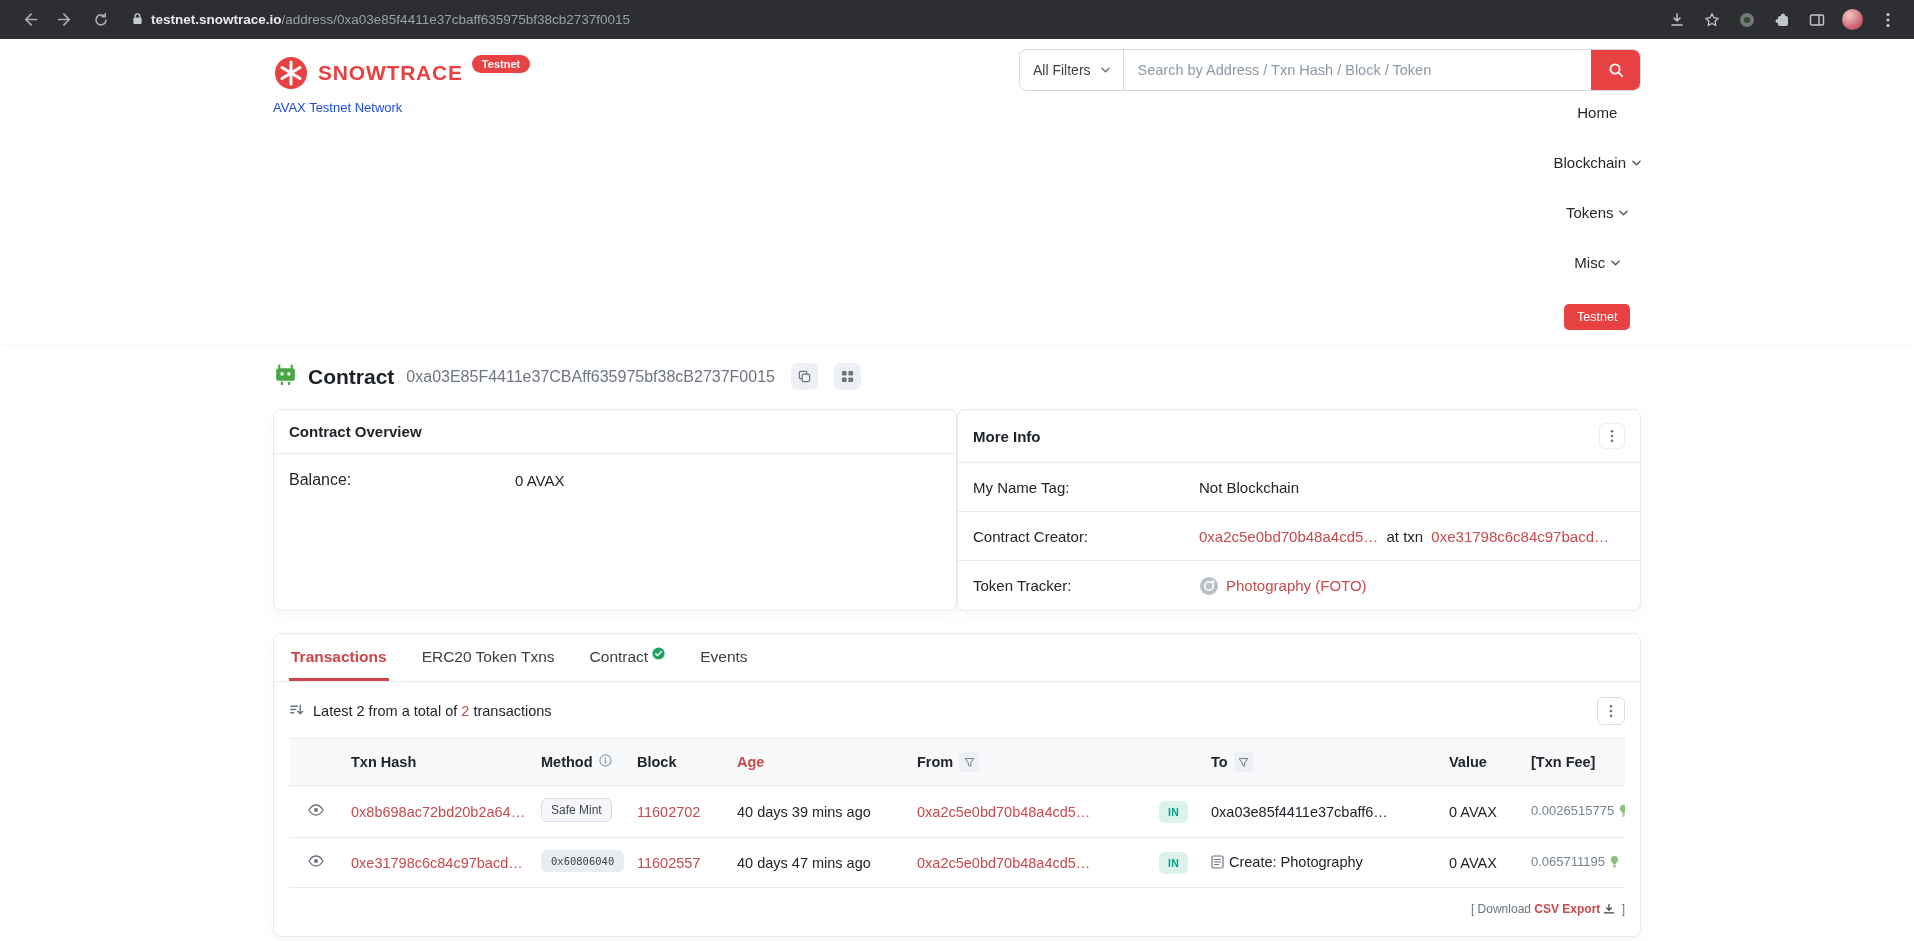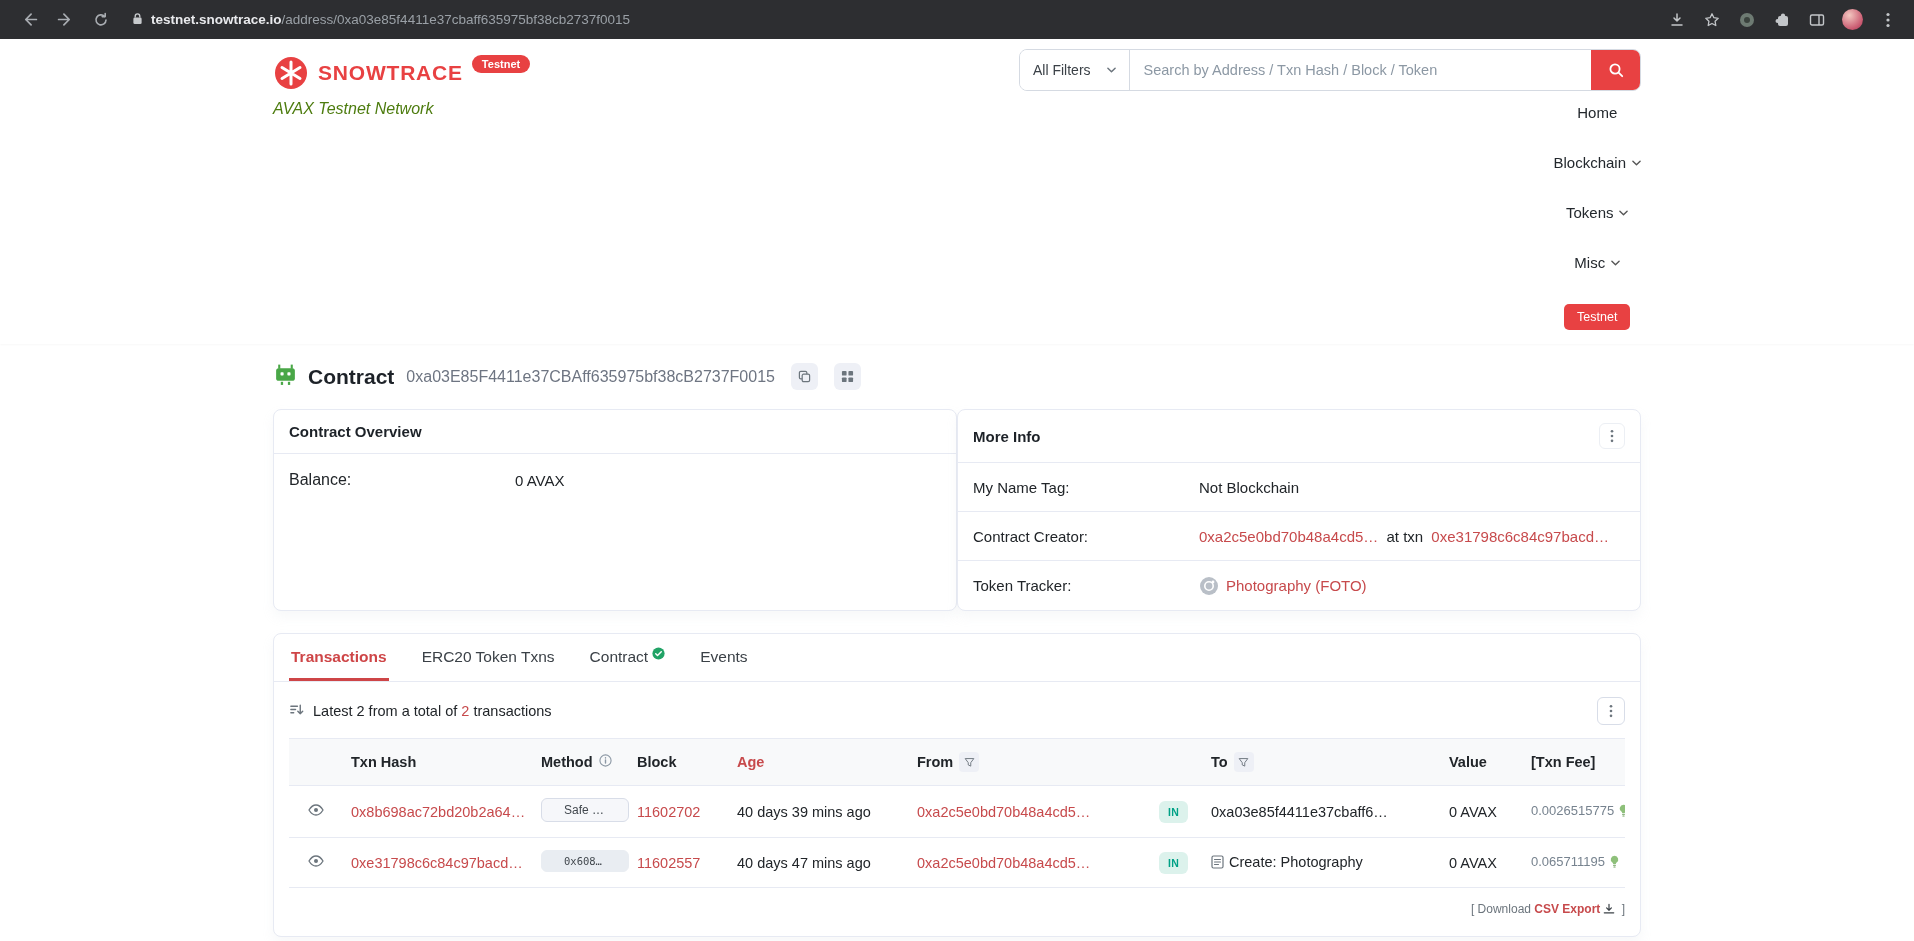--- a/index.html
+++ b/index.html
@@ -36,26 +36,26 @@
   .container { width:1368px; margin:0 auto; }
 
   
   .site-header { background:#fff; padding:10px 0 14px; box-shadow:0 1px 2px rgba(0,0,0,0.03); }
   .header-inner { display:flex; justify-content:space-between; }
   .logo-row { display:flex; align-items:center; gap:9px; margin-top:6px; }
   .logo-mark { width:36px; height:36px; }
   .logo-text { color:var(--accent); font-size:21px; font-weight:700; letter-spacing:0.8px; }
   .logo-badge { background:var(--accent); color:#fff; font-size:11px; font-weight:700;
     padding:3px 10px; border-radius:10px; position:relative; top:-9px; }
-  .network-label { font-size:16px; color:#4d7c0f; margin-top:9px;font-style:italic; }
+  .network-label { font-size:13px; color:#1d4ed8; margin-top:9px; }
 
   .header-right { display:flex; flex-direction:column; align-items:flex-end; }
   .search-bar { display:flex; width:622px; height:42px; border:1px solid #d5dae2;
     border-radius:8px; overflow:hidden; background:#fff; }
-  .search-select { display:flex; align-items:center; gap:16px; padding:0 13px;
+  .search-select { display:flex; align-items:center; gap:10px; padding:0 13px;
     border-right:1px solid #d5dae2; font-size:14px; color:#3b4147; cursor:pointer; background:#fff; white-space:nowrap; }
   .search-input { flex:1; border:none; outline:none; font-size:14.5px; padding:0 14px;
     color:#212529; font-family:"Liberation Sans", sans-serif; }
   .search-input::placeholder { color:#8c98a4; }
   .search-btn { width:49px; background:var(--accent); border:none; display:flex;
     align-items:center; justify-content:center; cursor:pointer; }
 
   .main-nav { display:flex; align-items:center; gap:33px; margin-top:13px;flex-direction:column; }
   .nav-item { display:flex; align-items:center; gap:6px; font-size:15px; color:#23282d; cursor:pointer; }
   .testnet-pill { background:var(--accent); color:#fff; font-size:12.5px; font-weight:500;
@@ -109,21 +109,21 @@
     color:#212529; white-space:nowrap; overflow:hidden; }
   .col-eye { width:54px; } .col-hash { width:190px; } .col-method { width:96px; }
   .col-block { width:100px; } .col-age { width:180px; } .col-from { width:242px; }
   .col-dir { width:52px; } .col-to { width:238px; } .col-value { width:82px; }
   .td-eye { text-align:center; }
   .eye-btn { background:none; border:none; cursor:pointer; padding:2px; }
   .age-header { color:var(--link); cursor:pointer; }
   .filter-btn { width:20px; height:20px; background:#eef0f6; border:none; border-radius:4px;
     display:flex; align-items:center; justify-content:center; cursor:pointer; }
   .method-badge { display:inline-block; background:#f6f7fa; border:1px solid #d8dde8;
-    color:#41474d; font-size:12px; border-radius:6px; padding:4px 22px; max-width:88px;
+    color:#41474d; font-size:12px; border-radius:6px; padding:4px 9px; max-width:88px;
     overflow:hidden; text-overflow:ellipsis; white-space:nowrap; text-align:center; }
   .method-badge.mono { font-family:"DejaVu Sans Mono", monospace; font-size:10.5px;
     background:#e9edf2; border-color:#e9edf2; }
   .in-badge { display:inline-block; background:#dcf2ec; color:#00a186; font-weight:700;
     font-size:10.5px; letter-spacing:0.4px; padding:5px 9px; border-radius:6px; }
   .fee { color:var(--muted); font-size:13px; }
   .bulb { vertical-align:-3px; margin-left:4px; }
   .file-ic { vertical-align:-2px; margin-right:5px; }
 
   .csv-row { text-align:right; margin-top:14px; font-size:12px; color:#6c757d; }

